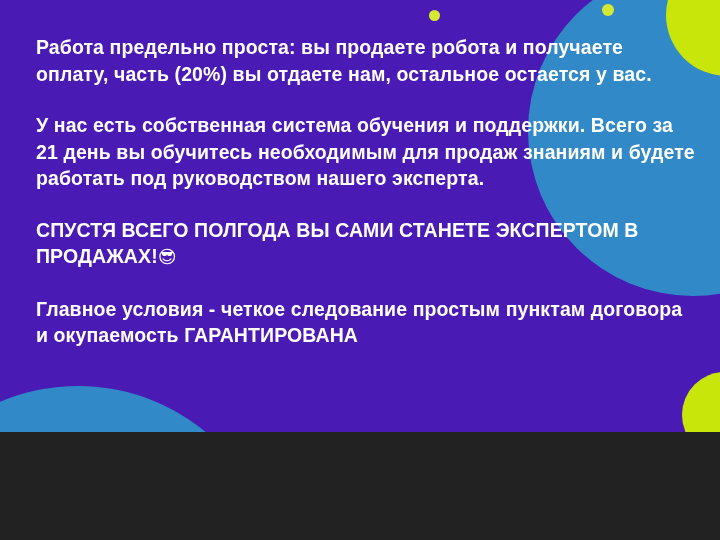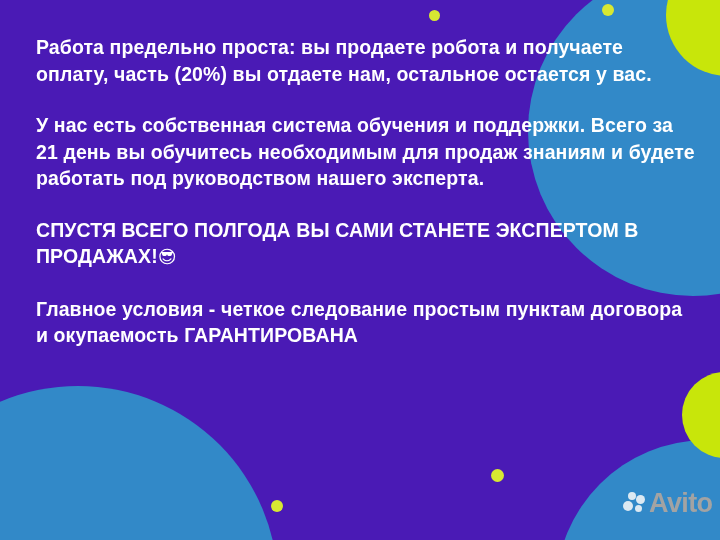--- a/index.html
+++ b/index.html
@@ -3,21 +3,21 @@
 <meta charset="utf-8">
 <style>
   html, body {
     margin: 0;
     padding: 0;
     background: #222;
   }
   #canvas {
     position: relative;
     width: 720px;
-    height: 540px;
+    height: 432px;
     overflow: hidden;
     background: #4A1AB5;
     font-family: "Liberation Sans", sans-serif;
     text-decoration: underline;
   }
 
   
   .shape {
     position: absolute;
     border-radius: 50%;

